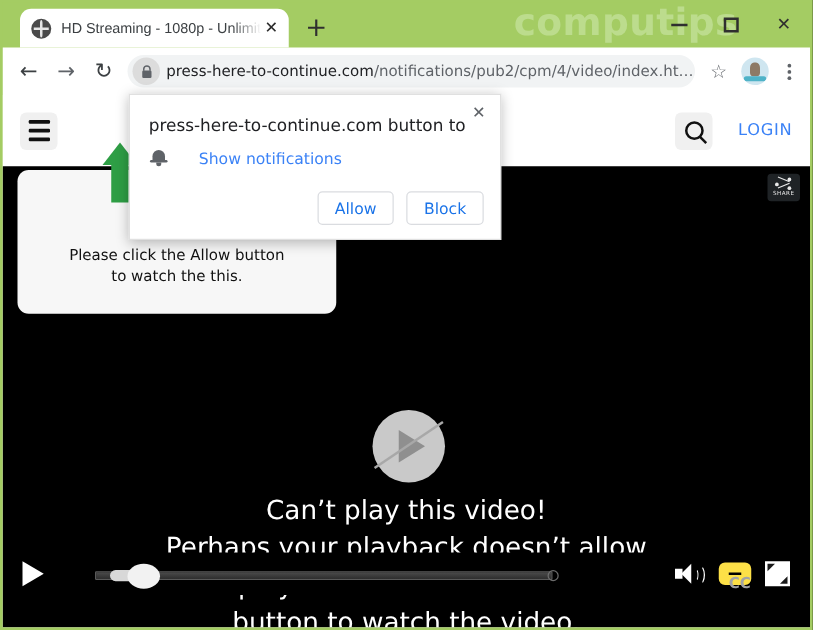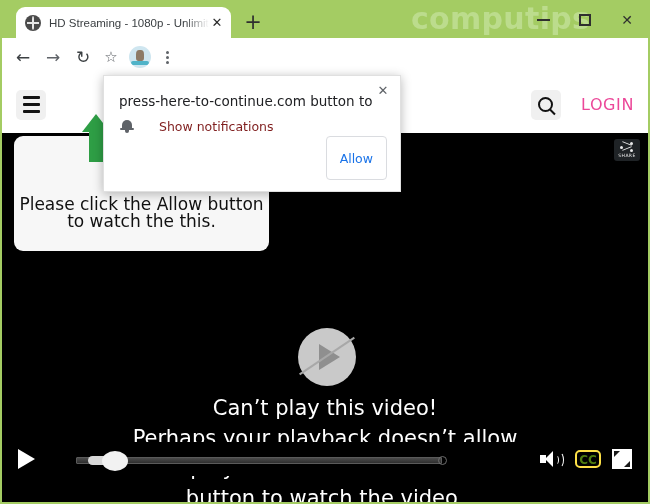--- a/index.html
+++ b/index.html
@@ -265,22 +265,22 @@
   .search-box .glass::after {
     content: "";
     position: absolute;
     right: -5px; bottom: -3px;
     width: 7px; height: 2px;
     background: #111;
     transform: rotate(45deg);
   }
   .login-link {
     margin-left: 20px;
-    font-size: 16px;
-    color: #ec4899;
+    font-size: 13px;
+    color: #3b82f6;
     letter-spacing: .6px;
     font-family: "DejaVu Sans", sans-serif;
   }
 
   
   .video-stage {
     position: relative;
     height: 369px;
     background: #000000;
   }
@@ -346,21 +346,21 @@
     width: 0; height: 0;
     border-left: 14px solid transparent;
     border-right: 14px solid transparent;
     border-bottom: 18px solid #2e9e45;
   }
   .promo-text {
     position: absolute;
     left: 0; right: 0;
     top: 60px;
     text-align: center;
-    font-size: 17px;
+    font-size: 12px;
     color: #111;
     line-height: 17px;
     font-family: "DejaVu Sans", sans-serif;
   }
 
   .big-play {
     position: absolute;
     left: 296px;
     top: 195px;
     width: 58px; height: 58px;
@@ -489,23 +489,23 @@
     border: 1.5px solid #ffffff;
     border-left-color: transparent;
     border-top-color: transparent;
     border-bottom-color: transparent;
     border-radius: 50%;
   }
   .vol-icon .w1 { left: 13px; top: 6px; width: 4px; height: 8px; }
   .vol-icon .w2 { left: 15px; top: 3px; width: 7px; height: 14px; }
   .cc-icon {
     width: 26px; height: 18px;
-    border: 2px solid #fde047;
+    border: 8px solid #fde047;
     border-radius: 5px;
-    color: #4d7c0f;
+    color: #a3a3a3;
     font-size: 12px;
     font-weight: bold;
     line-height: 16px;
     text-align: center;
     box-sizing: border-box;
     font-family: "DejaVu Sans", sans-serif;
   }
   .fs-icon {
     width: 20px; height: 20px;
     background: #ffffff;
@@ -586,33 +586,33 @@
   .bell-icon .clap {
     position: absolute;
     left: 6px; top: 12px;
     width: 4px; height: 3px;
     background: #5f6368;
     border-radius: 0 0 3px 3px;
   }
   .perm-label {
     margin-left: 24px;
     font-size: 12.5px;
-    color: #7f1d1d;
+    color: #3b82f6;
     font-family: "DejaVu Sans", sans-serif;
   }
   .perm-actions {
     position: absolute;
     right: 13px;
     bottom: 11px;
     display: flex;
     gap: 10px;
   }
   .perm-btn {
     min-width: 60px;
-    height: 44px;
+    height: 27px;
     border: 1px solid #dadce0;
     border-radius: 4px;
     background: #fff;
     color: #1a73e8;
     font-size: 12.5px;
     display: flex;
     align-items: center;
     justify-content: center;
     padding: 0 13px;
     box-sizing: border-box;
@@ -644,20 +644,29 @@
         </div>
       <div class="win-btn">✕</div>
     </div>
   </div>
 
   <div class="toolbar">
     <div class="nav-btn active">←</div>
     <div class="nav-btn">→</div>
     <div class="nav-btn active">↻</div>
 
+    <div class="omnibox">
+      <div class="lock-chip">
+        <svg width="9" height="11" viewBox="0 0 9 11" aria-hidden="true">
+          <path d="M2 4.6V3.2a2.5 2.5 0 0 1 5 0v1.4" fill="none" stroke="#5f6368" stroke-width="1.2"></path>
+          <rect x="0.8" y="4.4" width="7.4" height="6" rx="1" fill="#5f6368"></rect>
+        </svg>
+      </div>
+      <div class="url"><b>press-here-to-continue.com</b><span>/notifications/pub2/cpm/4/video/index.ht…</span></div>
+    </div>
 
     <div class="star">☆</div>
     <div class="avatar"></div>
     <div class="kebab">
         <i></i>
         <i></i>
         <i></i>
       </div>
   </div>
 
@@ -742,16 +751,17 @@
     <div class="perm-row">
       <div class="bell-icon">
         <span class="dome"></span>
           <span class="lip"></span>
           <span class="clap"></span>
       </div>
       <div class="perm-label">Show notifications</div>
     </div>
     <div class="perm-actions">
       <div class="perm-btn">Allow</div>
+      <div class="perm-btn">Block</div>
     </div>
   </div>
 
 </div>
 
 </body></html>

